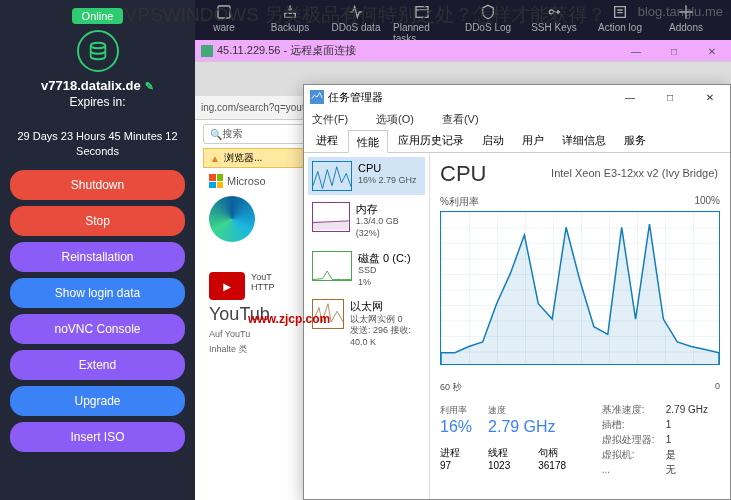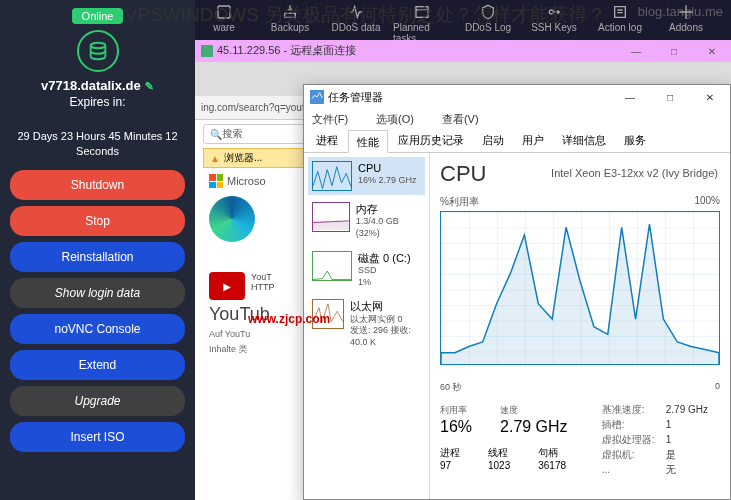--- a/index.html
+++ b/index.html
@@ -16,22 +16,22 @@
 .sidebar { position: absolute; top: 0; left: 0; width: 195px; height: 100%; background: #222838; color: #fff; display: flex; flex-direction: column; align-items: center; padding: 8px 10px; z-index: 10; }
 .status-badge { background: #2ecc71; color: #fff; font-size: 11px; padding: 2px 10px; border-radius: 4px; margin-bottom: 6px; }
 .srv-icon { width: 42px; height: 42px; border: 2px solid #2ecc71; border-radius: 50%; display: flex; align-items: center; justify-content: center; margin-bottom: 6px; }
 .srv-icon svg { width: 22px; height: 22px; }
 .srv-name { font-size: 13px; font-weight: bold; margin-bottom: 2px; }
 .srv-name .edit { color: #2ecc71; font-size: 11px; margin-left: 4px; }
 .expires-label { font-size: 12px; margin-bottom: 20px; }
 .expires-time { font-size: 11px; text-align: center; margin-bottom: 10px; line-height: 1.4; }
 .btn { width: 100%; padding: 8px 6px; margin-bottom: 6px; border: none; border-radius: 14px; color: #fff; font-size: 12px; cursor: pointer; font-weight: 500; }
 .btn-red { background: #e74c3c; }
-.btn-green { background: #1d4ed8; }
-.btn-teal { background: #404040; font-style: italic; }
+.btn-green { background: #8b5cf6; }
+.btn-teal { background: #3b82f6; }
 
 .main { position: absolute; top: 40px; left: 195px; right: 0; bottom: 0; background: #ddd; z-index: 20; }
 .rdp-title { position: absolute; top: 0; left: 0; right: 0; height: 22px; background: #f0abfc; border-bottom: 1px solid #ccc; display: flex; align-items: center; padding: 0 6px; font-size: 11px; color: #333; z-index: 25; }
 .rdp-title .ico { width: 12px; height: 12px; background: #4a7; margin-right: 4px; }
 .win-btns { position: absolute; right: 0; top: 0; display: flex; }
 .win-btns span { width: 38px; height: 22px; display: flex; align-items: center; justify-content: center; font-size: 10px; color: #555; cursor: pointer; }
 
 .browser { position: absolute; top: 56px; left: 0; right: 0; bottom: 0; background: #fff; z-index: 30; }
 .browser-top { height: 24px; background: #f3f3f3; border-bottom: 1px solid #ccc; display: flex; align-items: center; padding: 0 6px; font-size: 10px; color: #555; position: relative; }
 .browser-icons { position: absolute; right: 8px; display: flex; gap: 10px; font-size: 11px; }
@@ -66,23 +66,23 @@
 .tm-item-txt { font-size: 10px; line-height: 1.3; }
 .tm-item-txt .name { font-size: 11px; }
 .tm-item-txt .sub { font-size: 9px; color: #555; }
 .tm-right { flex: 1; padding: 8px 10px; position: relative; }
 .tm-h1 { font-size: 22px; font-weight: 300; color: #333; }
 .tm-h2 { font-size: 11px; color: #555; position: absolute; right: 12px; top: 14px; }
 .tm-graph-lbl { font-size: 10px; color: #555; display: flex; justify-content: space-between; margin-top: 8px; }
 .tm-graph { border: 1px solid #117dbb; height: 154px; margin-top: 2px; position: relative; background: linear-gradient(to right, rgba(17,125,187,0.08) 0, rgba(17,125,187,0.08) 1px, transparent 1px) 0 0 / 28px 100%, linear-gradient(to bottom, rgba(17,125,187,0.08) 0, rgba(17,125,187,0.08) 1px, transparent 1px) 0 0 / 100% 15.5px; }
 .tm-graph svg { position: absolute; inset: 0; }
 .tm-blabel { font-size: 9px; color: #555; display: flex; justify-content: space-between; margin-top: 16px; }
-.tm-stats { display: flex; margin-top: 10px; gap: 28px; font-size: 10px; }
+.tm-stats { display: flex; margin-top: 10px; gap: 16px; font-size: 10px; }
 .tm-stats .col .lbl { font-size: 9px; color: #666; }
-.tm-stats .col .val { font-size: 16px; color: #000000; margin-top: 1px; }
+.tm-stats .col .val { font-size: 16px; color: #3b82f6; margin-top: 1px; }
 .tm-stats2 { display: flex; margin-top: 10px; gap: 28px; font-size: 10px; }
 .tm-side-stats { position: absolute; right: 22px; bottom: 22px; font-size: 10px; color: #333; }
 .tm-side-stats div { display: flex; gap: 4px; line-height: 1.5; }
 .tm-side-stats .l { color: #666; width: 60px; }
 </style>
 </head>
 <body>
 
 <div class="overlay-title">VPSWINDOWS 另类极品有何特别之处？怎样才能获得？</div>
 <div class="watermark-tr">blog.tanglu.me</div>

